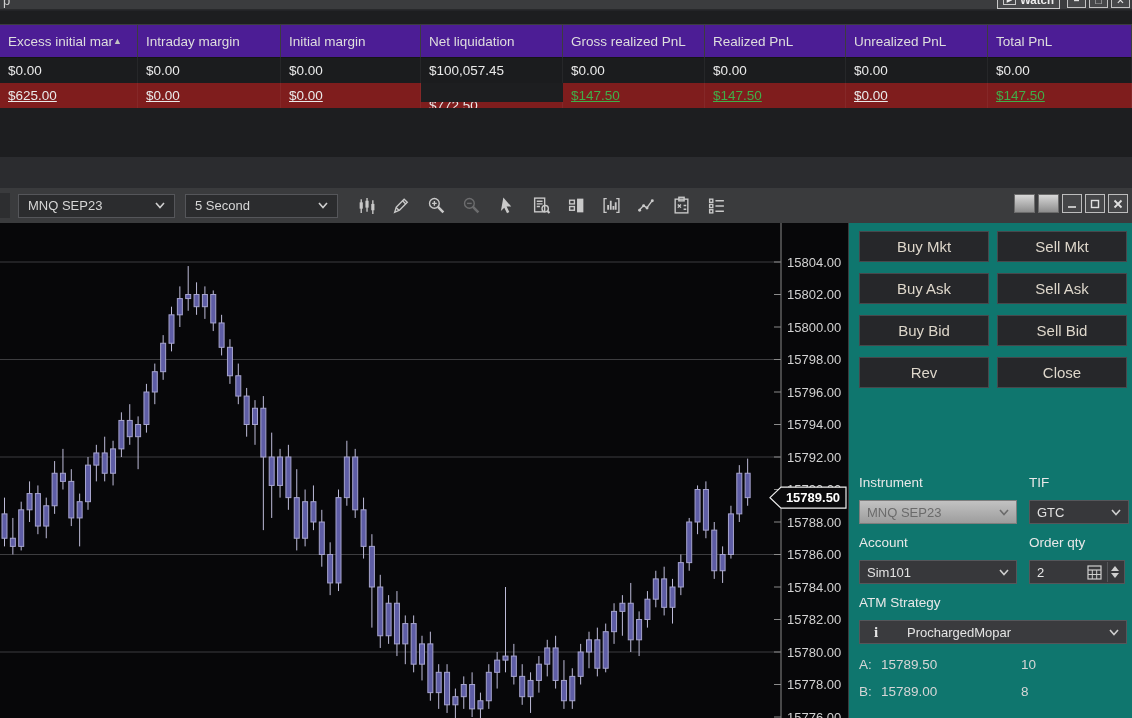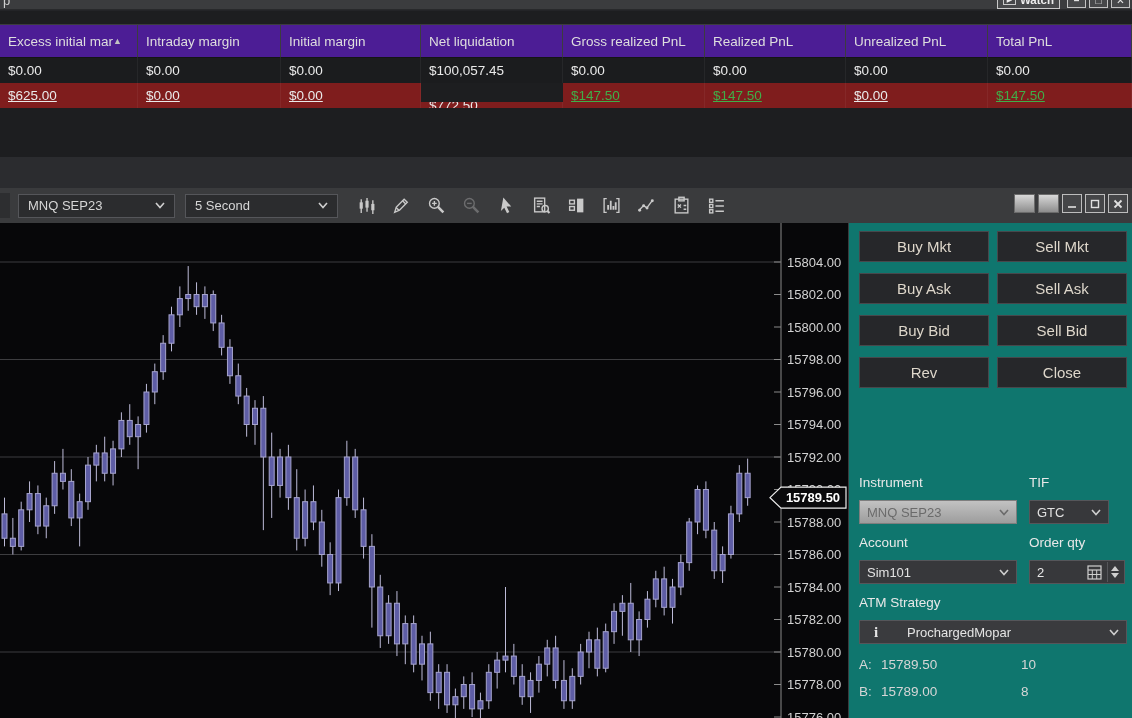--- a/index.html
+++ b/index.html
@@ -541,21 +541,21 @@
 
     <div class="fld-label" style="top:252px; left:10px;">Instrument</div>
     <div class="fld-label" style="top:252px; left:180px;">TIF</div>
 
     <div class="fld dd-disabled" style="top:277px; left:10px; width:158px;">
       <span>MNQ SEP23</span>
       <svg class="chev" viewBox="0 0 10 7">
           <polyline points="1,1 5,5.5 9,1" fill="none" stroke="#6b6b6b" stroke-width="1.6"></polyline>
         </svg>
     </div>
-    <div class="fld dd2" style="top:277px; left:180px; width:80px;">
+    <div class="fld dd2" style="top:277px; left:180px; width:100px;">
       <span>GTC</span>
       <svg class="chev" viewBox="0 0 10 7">
           <polyline points="1,1 5,5.5 9,1" fill="none" stroke="#cfcfcf" stroke-width="1.6"></polyline>
         </svg>
     </div>
 
     <div class="fld-label" style="top:312px; left:10px;">Account</div>
     <div class="fld-label" style="top:312px; left:180px;">Order qty</div>
 
     <div class="fld dd2" style="top:337px; left:10px; width:158px;">

